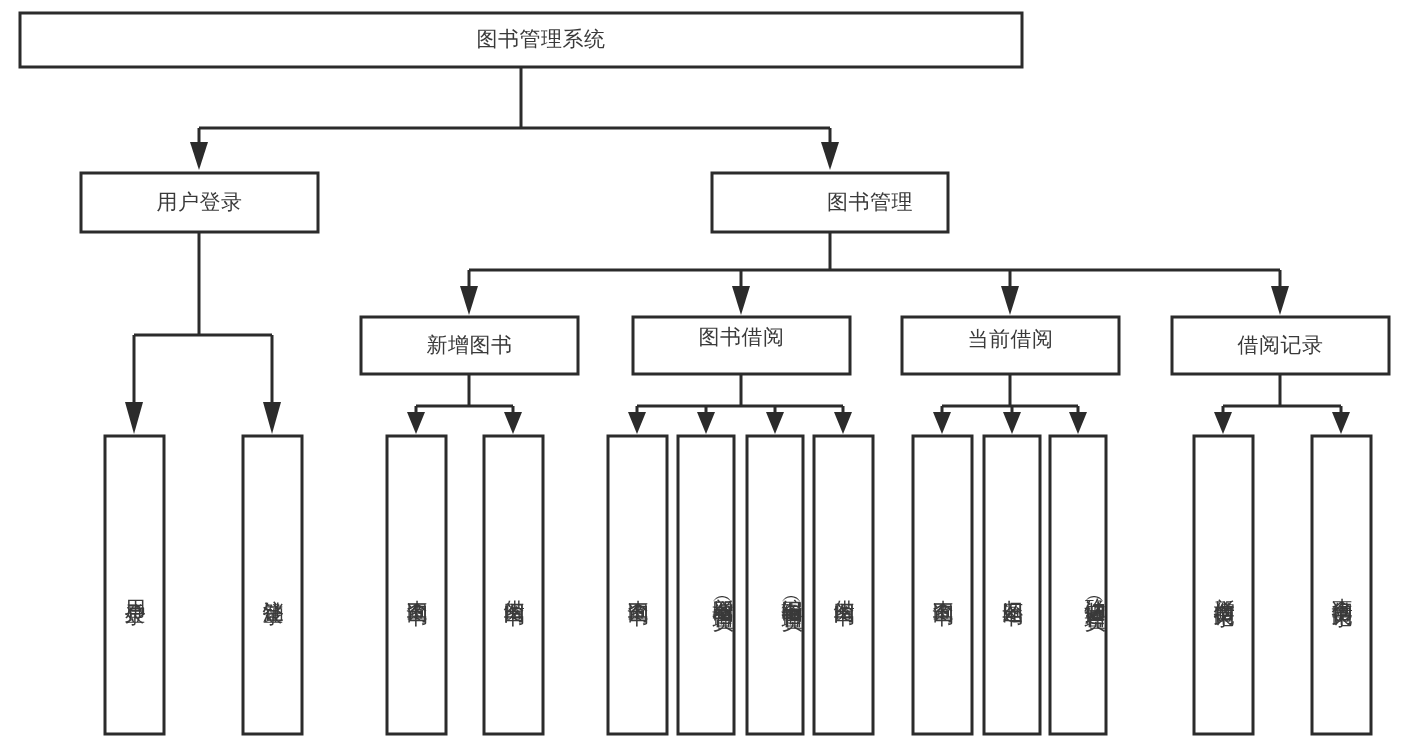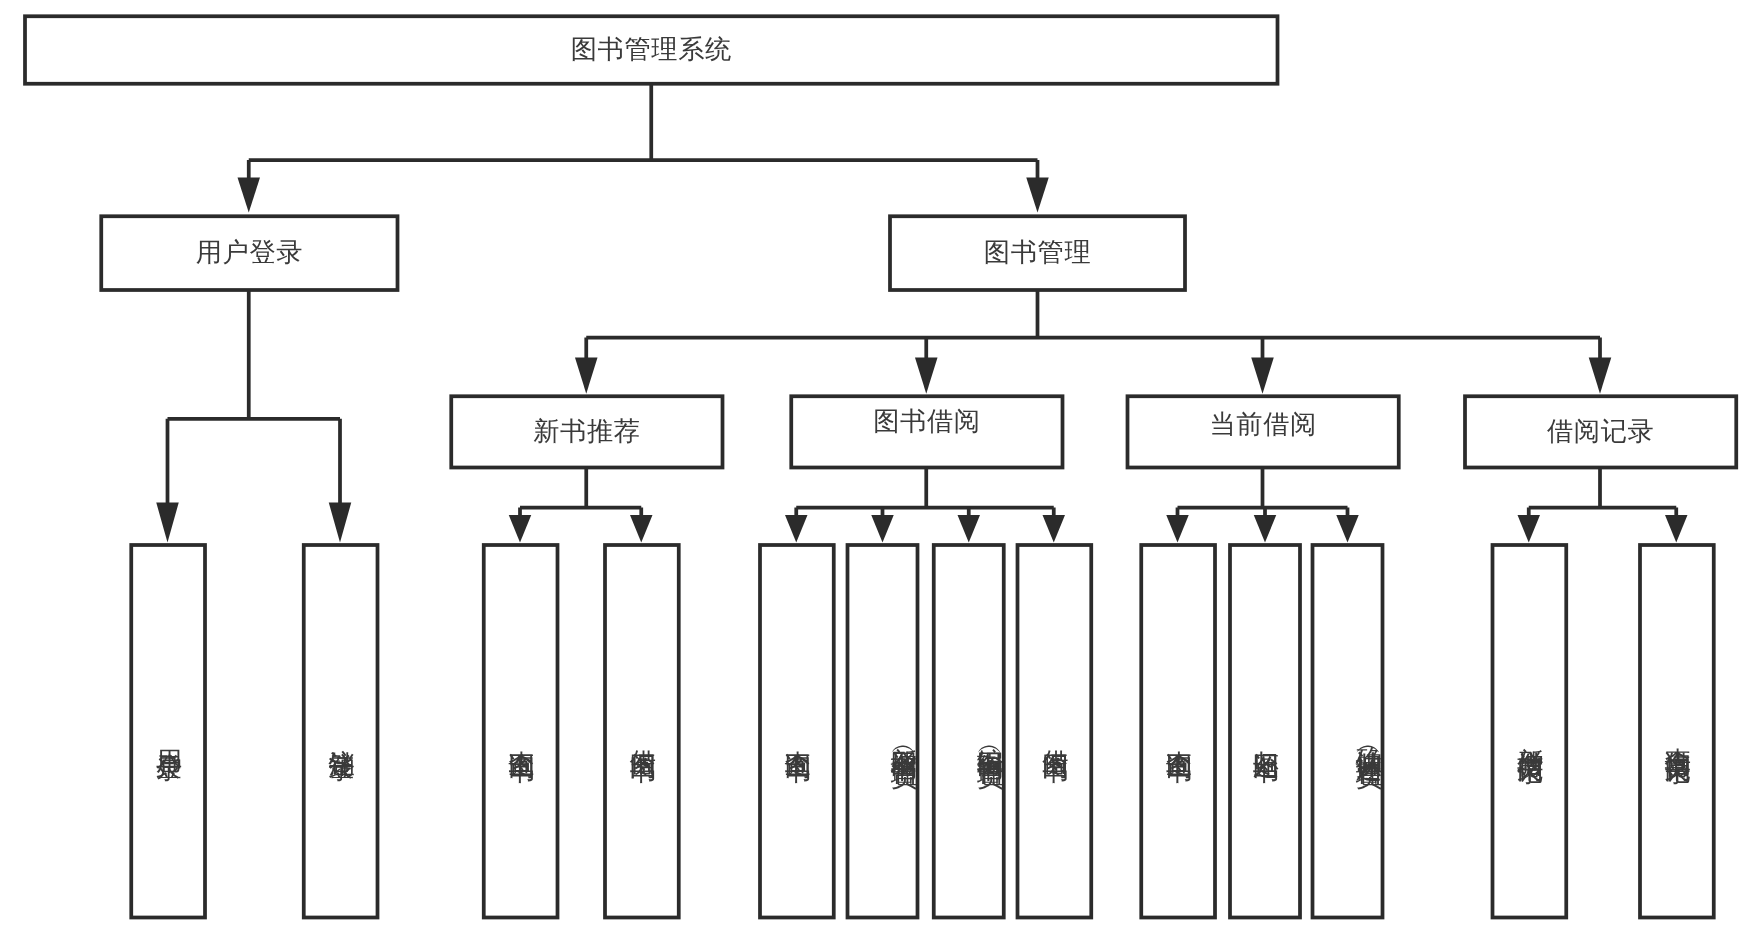--- a/index.html
+++ b/index.html
@@ -181,26 +181,26 @@
     <g>
       <path class="connector" d="M 1280 374 L 1280 406"></path>
       <path class="connector" d="M 1223 406 L 1341 406"></path>
       <path class="connector" d="M 1223 406 L 1223 414"></path>
       <path class="connector" d="M 1341 406 L 1341 414"></path>
       <polygon class="arrow-head" points="1214,412 1232,412 1223,434"></polygon>
       <polygon class="arrow-head" points="1332,412 1350,412 1341,434"></polygon>
     </g>
   </svg>
 
-  <div class="node-label horiz" style="left:20px; top:13px; width:1002px; height:54px;">图书管理系统</div>
+  <div class="node-label horiz" style="left:20px; top:13px; width:1002px; height:54px;padding-left:20px;">图书管理系统</div>
 
   <div class="node-label horiz" style="left:81px; top:173px; width:237px; height:59px;">用户登录</div>
-  <div class="node-label horiz" style="left:712px; top:173px; width:236px; height:59px;">图书管理</div>
-
-  <div class="node-label horiz" style="left:361px; top:317px; width:217px; height:57px;">新书推荐</div>
+  <div class="node-label horiz" style="left:712px; top:173px; width:236px; height:59px;padding-left:40px;">图书管理</div>
+
+  <div class="node-label horiz" style="left:361px; top:317px; width:217px; height:57px;">新增图书</div>
   <div class="node-label horiz" style="left:633px; top:317px; width:217px; height:41px;">图书借阅</div>
   <div class="node-label horiz" style="left:902px; top:317px; width:217px; height:45px;">当前借阅</div>
   <div class="node-label horiz" style="left:1172px; top:317px; width:217px; height:57px;">借阅记录</div>
 
   <div class="node-label vert" style="left:105px; top:436px; width:59px; height:298px; align-items:center;">用户登录</div>
   <div class="node-label vert" style="left:243px; top:436px; width:59px; height:298px; align-items:center;">注销登录</div>
 
   <div class="node-label vert" style="left:387px; top:436px; width:59px; height:298px; align-items:center;">查询图书</div>
   <div class="node-label vert" style="left:484px; top:436px; width:59px; height:298px; align-items:center;">借阅图书</div>
 

